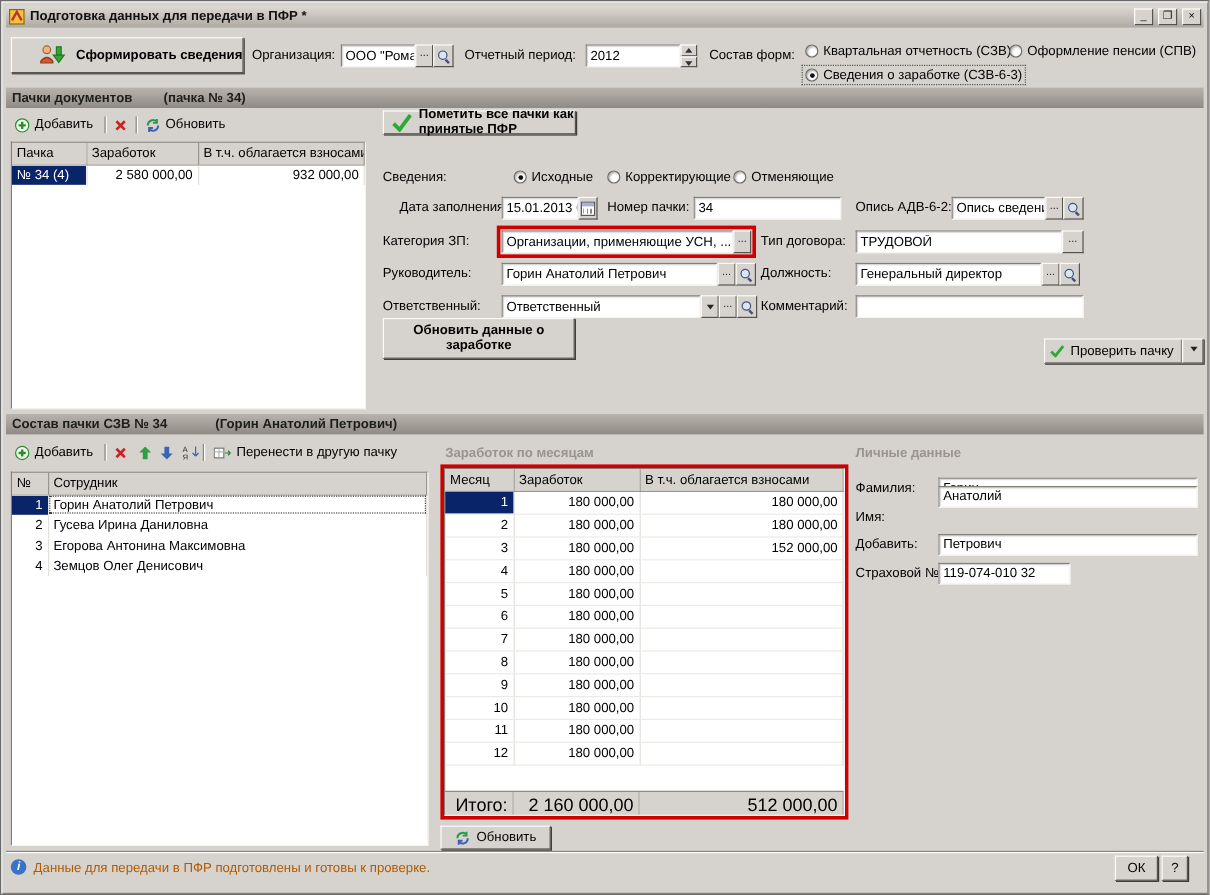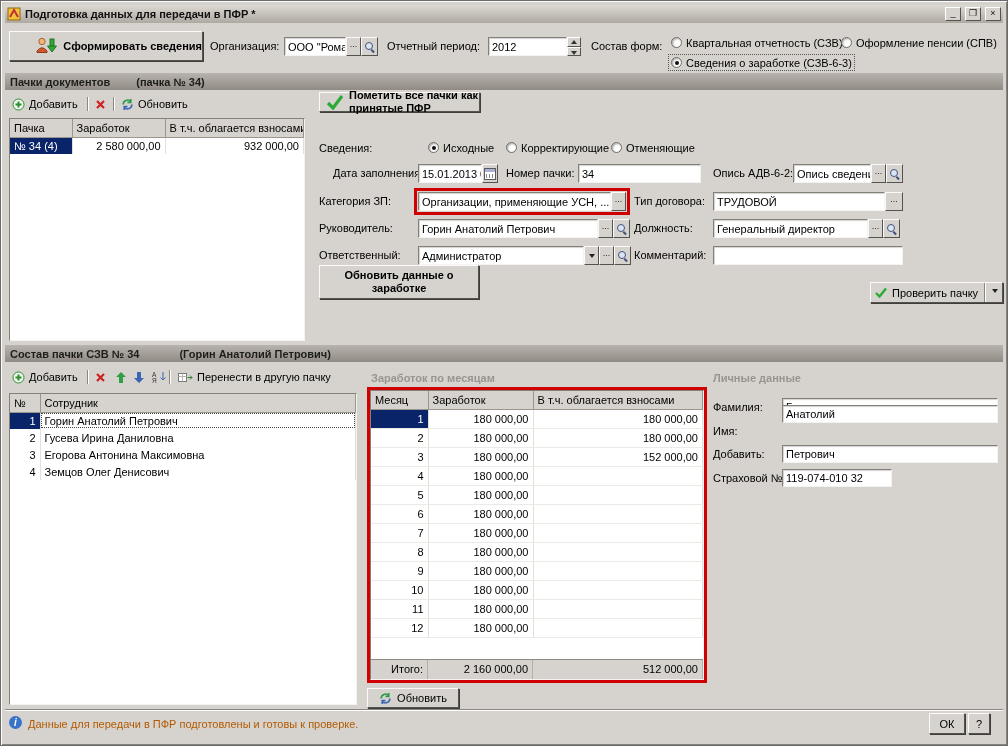--- a/index.html
+++ b/index.html
@@ -54,42 +54,42 @@
   .ic-mag::after{content:"";position:absolute;left:8px;top:8px;width:4px;height:2px;background:#44507e;transform:rotate(45deg);transform-origin:0 0}
   .ic-cal{width:12px;height:12px;display:inline-block;border:1px solid #5a5a5a;background:#fff;position:relative}
   .ic-cal::before{content:"";position:absolute;left:0;top:0;right:0;height:3px;background:#aab0d6}
   .ic-cal::after{content:"";position:absolute;left:1px;top:5px;width:8px;height:4px;
     background:repeating-linear-gradient(90deg,#8a8a8a 0 1px,transparent 1px 3px)}
   .ic-info{width:13px;height:13px;border-radius:50%;background:#3973c9;color:#fff;display:inline-block;
     font-size:10px;font-weight:bold;font-style:italic;text-align:center;line-height:13px}
   .ic-info::after{content:"i"}
   .groove{position:absolute;left:4px;right:4px;height:2px;border-top:1px solid #8a8780;border-bottom:1px solid #fff}
   .totals{position:absolute;left:0;right:0;bottom:0;display:flex;background:#d6d3ce;border-top:1px solid #8f8b84;height:20px}
-  .totals span{font-size:11px;padding:3px 4px;text-align:right;border-right:1px solid #b4b0a8;white-space:nowrap;overflow:hidden}
+  .totals span{font-size:15px;padding:3px 4px;text-align:right;border-right:1px solid #b4b0a8;white-space:nowrap;overflow:hidden}
   .statusmsg{position:absolute;font-size:11px;color:var(--status_text,#b35a00);white-space:nowrap}
 </style>
 </head>
 <body>
 
 <div class="window">
 
   <div class="titlebar">
     <span style="display:inline-flex">
       <svg width="14" height="14" viewBox="0 0 14 14">
           <rect x="1" y="1" width="12" height="12" fill="#f5c23c" stroke="#8a6a10"></rect>
           <path d="M3 10 L7 3 L11 10" fill="none" stroke="#b33" stroke-width="2"></path>
         </svg>
     </span>
     <span class="title">Подготовка данных для передачи в ПФР *</span>
     <span class="winbtn">_</span>
     <span class="winbtn">❐</span>
     <span class="winbtn">×</span>
   </div>
 
-  <div class="btn" style="left:8px;top:30px;width:194px;height:30px;font-weight:bold;justify-content:flex-end;padding-left:21px">
+  <div class="btn" style="left:8px;top:30px;width:194px;height:30px;font-weight:bold;justify-content:space-between;padding-left:21px">
     <span style="display:inline-flex">
       <svg width="24" height="20" viewBox="0 0 24 20">
         <circle cx="8" cy="5.5" r="3.2" fill="#f2b27a" stroke="#9c6a30"></circle>
         <path d="M3 15 Q8 8.5 13 15 L13 16.5 H3 Z" fill="#cf5a2e" stroke="#8e3a1a"></path>
         <rect x="16" y="3" width="4" height="7" fill="#35a53a" stroke="#1e7a24"></rect>
         <path d="M13.5 10 H22.5 L18 16 Z" fill="#35a53a" stroke="#1e7a24"></path>
       </svg>
     </span>
     <span>Сформировать сведения</span>
   </div>
@@ -253,21 +253,21 @@
   <div class="fld" style="left:712px;top:218px;width:155px">
       <span>Генеральный директор</span>
     </div>
   <div class="sbtn dots" style="left:867px;top:218px;width:15px"></div>
   <div class="sbtn" style="left:882px;top:218px;width:17px">
       <span class="ic-mag"></span>
     </div>
 
   <span class="lbl" style="left:318px;top:248px">Ответственный:</span>
   <div class="fld" style="left:417px;top:245px;width:166px">
-      <span>Администратор</span>
+      <span>Ответственный</span>
     </div>
   <div class="sbtn" style="left:583px;top:245px;width:15px">
       <span class="caret"></span>
     </div>
   <div class="sbtn dots" style="left:598px;top:245px;width:15px"></div>
   <div class="sbtn" style="left:613px;top:245px;width:17px">
       <span class="ic-mag"></span>
     </div>
   <span class="lbl" style="left:633px;top:248px">Комментарий:</span>
   <div class="fld" style="left:712px;top:245px;width:190px">

